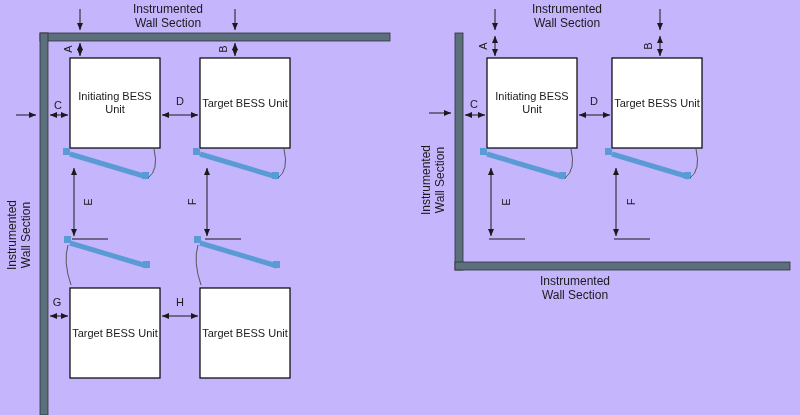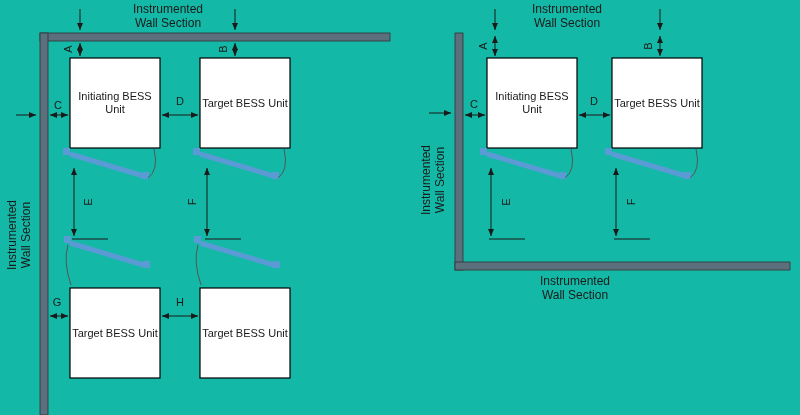--- a/index.html
+++ b/index.html
@@ -1,17 +1,17 @@
 <!DOCTYPE html>
 <html><head>
 <meta charset="utf-8">
 <style>
   html,body { margin:0; padding:0; background:#fff; }
   .stage {
-    position:relative; width:800px; height:415px; background:#14b8a6;
+    position:relative; width:800px; height:415px; background:#c4b5fd;
     font-family:"Liberation Sans", sans-serif; color:#1a1a1a; overflow:hidden;
   }
   .stage svg { position:absolute; left:0; top:0; }
   .lbl {
     position:absolute; font-size:12px; line-height:14px; text-align:center;
   }
   .lbl.rot { transform:rotate(-90deg); }
   .unit {
     position:absolute; display:flex; align-items:center; justify-content:center;
     text-align:center; font-size:11px; line-height:13px;

